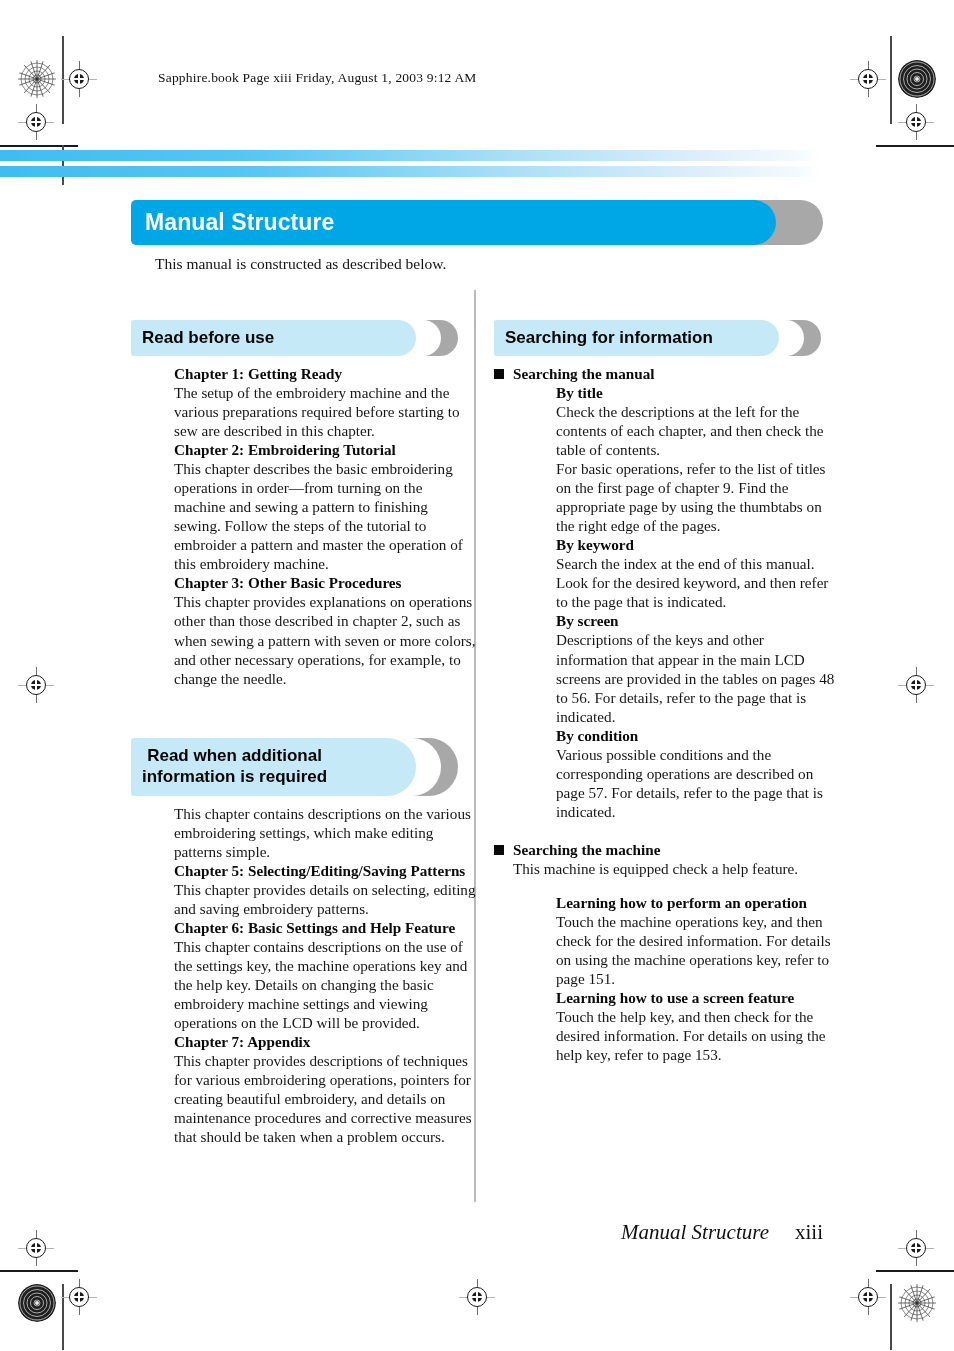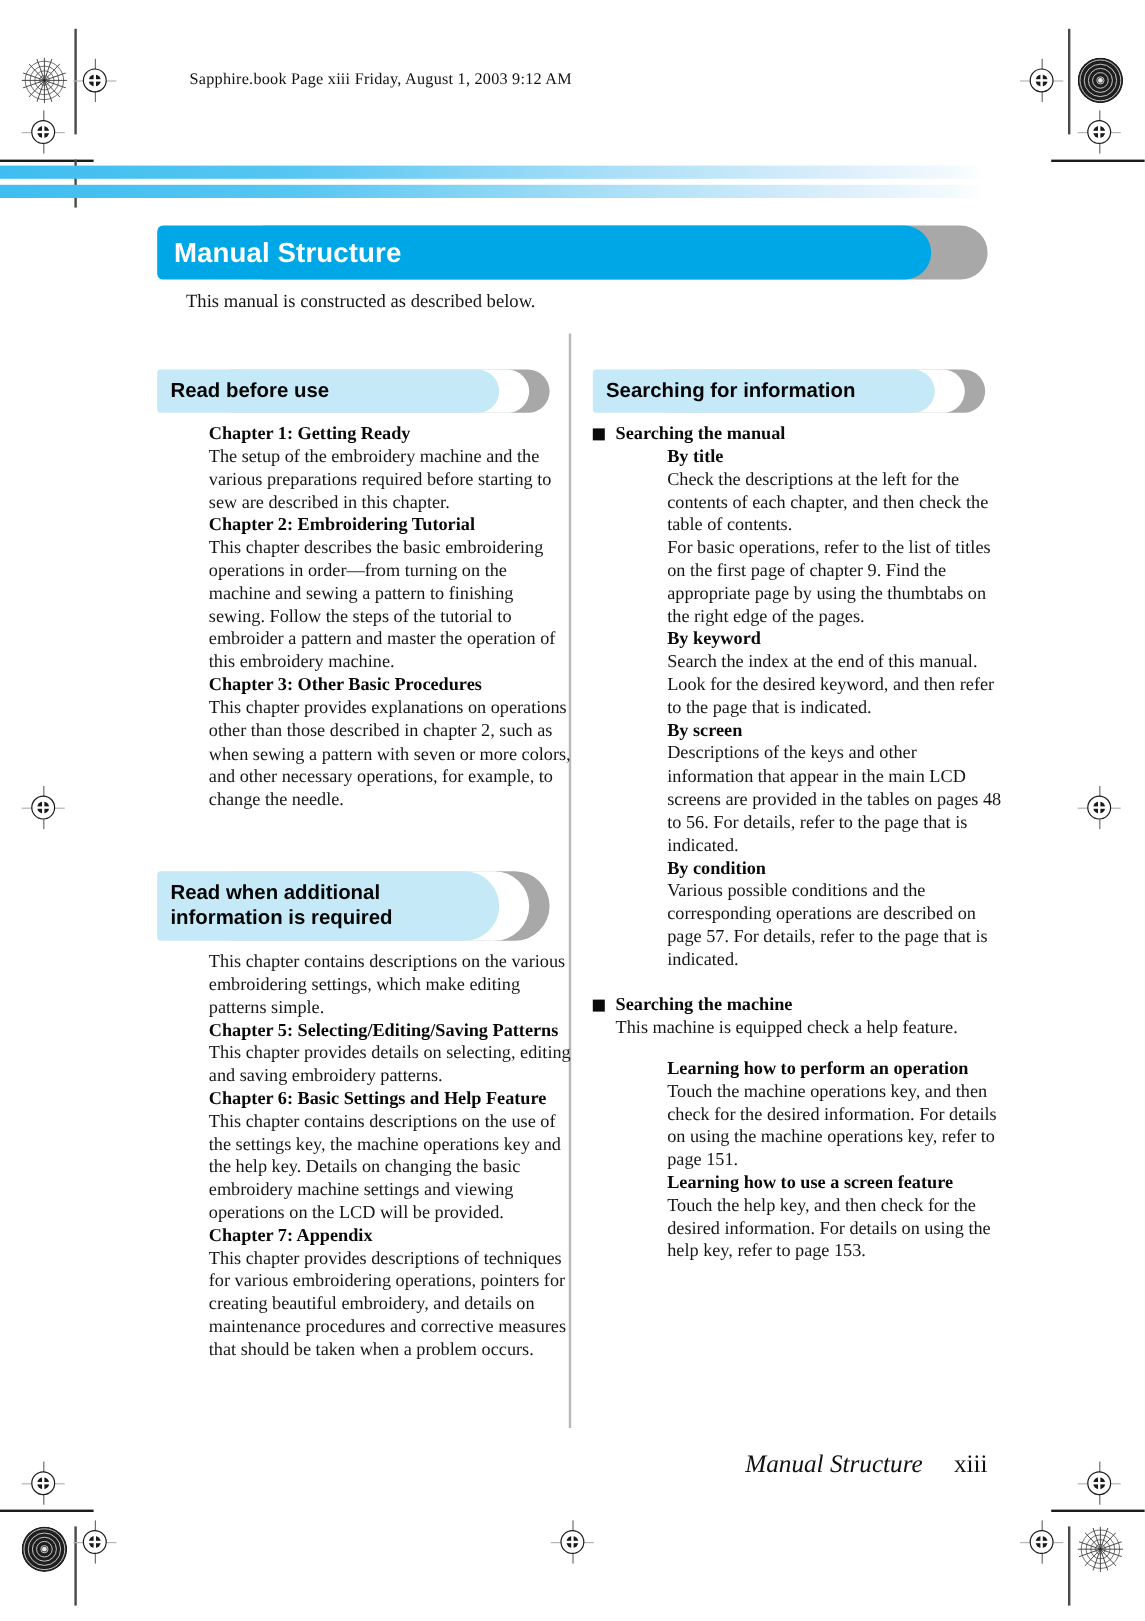--- a/index.html
+++ b/index.html
@@ -98,21 +98,21 @@
     height: 11px;
     width: 820px;
     background: linear-gradient(to right, #3fbdf0 0%, #56c6f2 30%, #a9dff7 62%, #dceefb 85%, #f3fafe 97%, #ffffff 100%);
   }
   .stripe.one { top: 138px; }
   .stripe.two { top: 154px; }
 
   
   .page {
     position: absolute;
-    left: 0; top: 0;
+    left: 0; top: 12px;
     width: 954px; height: 1014px;
   }
 
   
   .title-wrap {
     position: absolute;
     left: 131px;
     top: 188px;
     width: 692px;
     height: 45px;
@@ -169,21 +169,21 @@
     background: #b9b9b9;
   }
 
   
   .sec {
     position: relative;
     height: 36px;
     margin-bottom: 8px;
     margin-top: 28px;
   }
-  .sec.two-line { height: 58px; }
+  .sec.two-line { height: 58px; text-align: center; }
 
   .sec-shadow {
     position: absolute;
     left: 60px; top: 0;
     width: 267px; height: 100%;
     background: #a8a8a8;
     border-radius: 0 19px 19px 0;
   }
   .sec.two-line .sec-shadow { border-radius: 0 29px 29px 0; }
 

